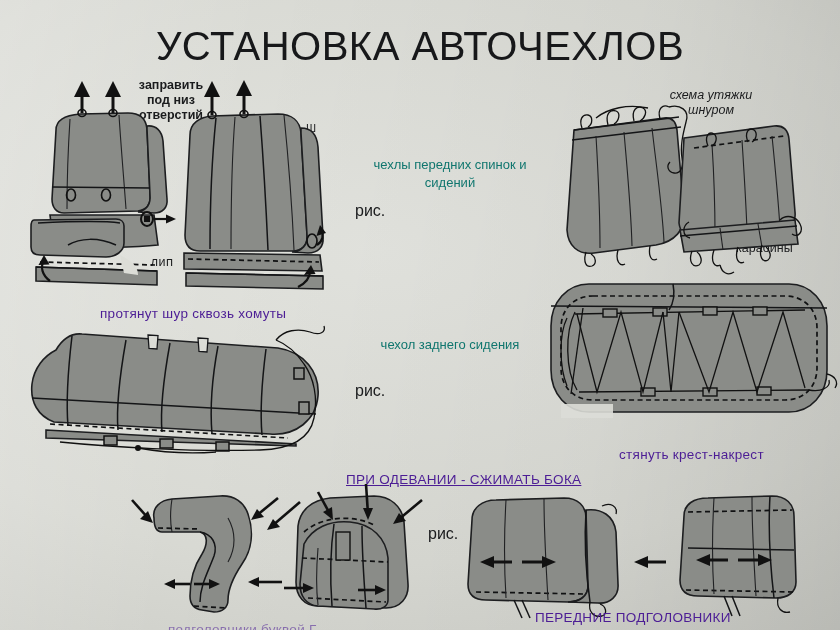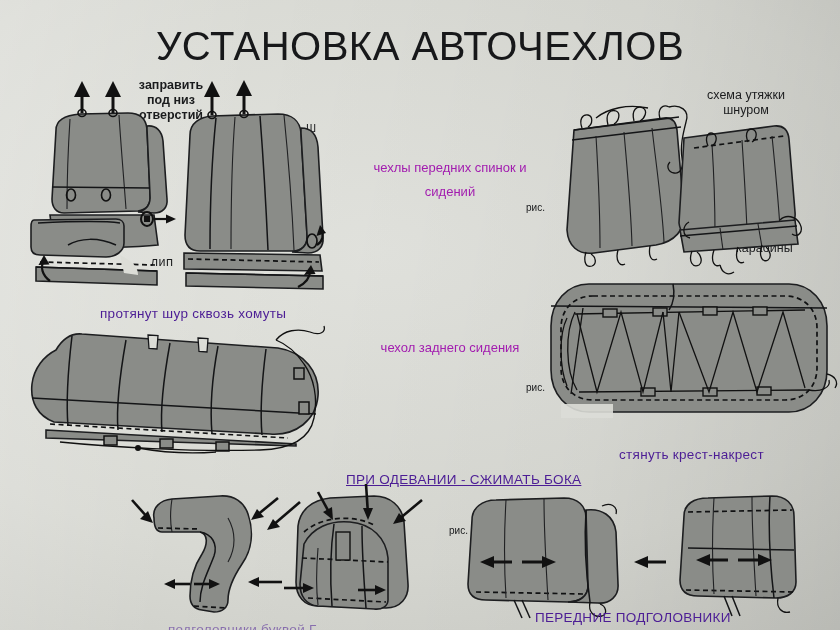--- a/index.html
+++ b/index.html
@@ -28,22 +28,22 @@
     font-size:40px;letter-spacing:.5px;color:#17181a;
     font-family:"Liberation Sans", sans-serif;font-weight:400;
     white-space:nowrap;
   }
   .lbl{color:#1b1c1e;font-size:12.5px;line-height:15px;text-align:center;white-space:pre-line;}
   .capsHead{font-size:13.5px;letter-spacing:.3px;color:#4c1d95;white-space:nowrap;}
   .vert{
     writing-mode:vertical-rl;text-orientation:upright;
     font-size:11px;letter-spacing:3px;color:#1b1c1e;line-height:11px;
   }
-  .ctr{font-size:13px;line-height:24px;text-align:center;color:#a21caf;}
-  .ris{font-size:10px;color:#191a1c;text-align:right;}
+  .ctr{font-size:13px;line-height:18px;text-align:center;color:#0f766e;}
+  .ris{font-size:16px;color:#191a1c;text-align:left;}
   
   svg{display:block;overflow:visible;}
   .fab{fill:#8a8c88;stroke:#1d1e20;stroke-width:1.6;}
   .seam{fill:none;stroke:#141517;stroke-width:1.5;}
   .seamThin{fill:none;stroke:#202123;stroke-width:1.1;}
   .dash{fill:none;stroke:#101112;stroke-width:1.7;stroke-dasharray:5 3.5;}
   .cord{fill:none;stroke:#111;stroke-width:1.3;}
   .arw{fill:#111;stroke:none;}
   .arwline{stroke:#111;stroke-width:2.2;fill:none;}
 </style>
@@ -166,21 +166,21 @@
     <path d="M224 -15 L216 1 L232 1 Z"></path>
     <ellipse cx="224" cy="19" rx="4" ry="3.5" fill="none" stroke="#111" stroke-width="1.6"></ellipse>
   </g>
 </svg>
 </div>
 
 <div class="el ctr" style="left:355px;top:156px;width:190px;">чехлы передних
 спинок и сидений</div>
 <div class="el ris" style="left:355px;top:202px;width:190px;">рис.</div>
 
-<div class="el lbl" style="left:685px;top:88px;width:122px;">схема утяжки
+<div class="el lbl" style="left:650px;top:88px;width:122px;font-style:italic;">схема утяжки
 шнуром</div>
 <div class="el lbl" style="left:736px;top:226px;width:100px;text-align:left;">резинки и
 карабины</div>
 
 <div class="el" style="left:552px;top:100px;">
 <svg width="290" height="165" viewBox="0 0 290 165">
 
   <g>
     <path class="fab" fill="url(#weave)" d="M22 30 L112 18 C120 17 124 22 125 30 L132 112
          C134 130 122 142 104 145 L42 153 C26 155 16 146 15 130 Z"></path>

